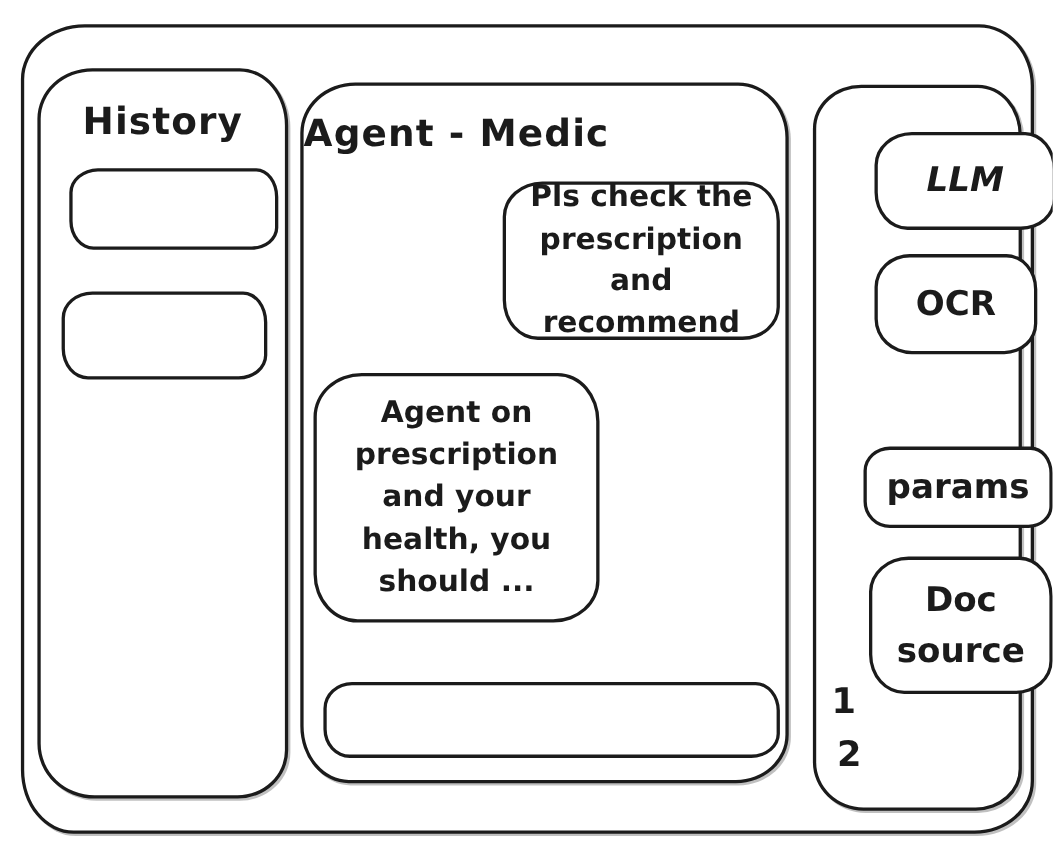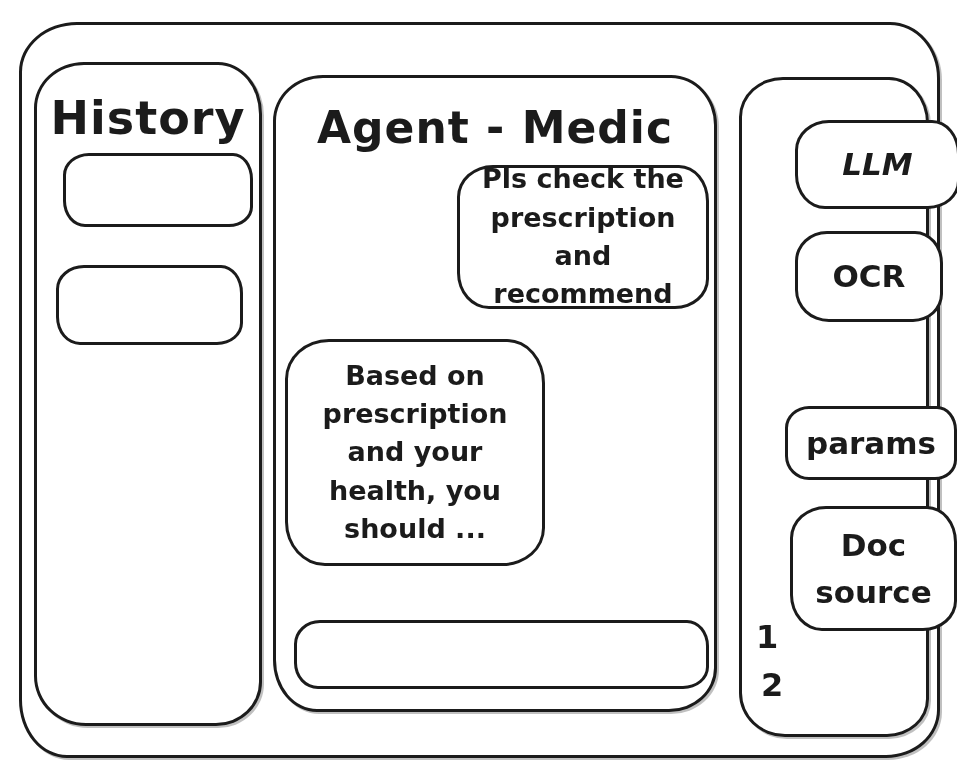--- a/index.html
+++ b/index.html
@@ -31,21 +31,21 @@
   }
 
   
   .sidebar{
     left:34px; top:62px; width:228px; height:664px;
     border-radius:50px 44px 46px 52px / 46px 52px 44px 50px;
   }
   .sidebar-title{
     position:absolute; left:0; right:0; top:26px;
     text-align:center;
-    font-size:46px; font-weight:bold;
+    font-size:34px; font-weight:bold;
     letter-spacing:1px;
   }
   .hist-item{
     position:absolute;
     border:3px solid var(--stroke);
     background:var(--bg);
     cursor:pointer;
   }
   .hist-1{
     left:26px; top:88px; width:190px; height:74px;
@@ -56,22 +56,21 @@
     border-radius:28px 22px 26px 24px / 24px 28px 22px 28px;
   }
 
   
   .main{
     left:273px; top:75px; width:444px; height:637px;
     border-radius:50px 46px 48px 44px / 46px 50px 44px 52px;
   }
   .main-title{
     position:absolute; left:0; right:0; top:24px;
-    text-align:center;
-    font-size:44px; font-weight:bold;
+    font-size:34px; font-weight:bold;
     letter-spacing:1px;
   }
   .bubble{
     position:absolute;
     border:3px solid var(--stroke);
     background:var(--bg);
     font-size:27px; font-weight:bold;
     line-height:1.42;
     text-align:center;
     display:flex; align-items:center; justify-content:center;
@@ -150,21 +149,21 @@
     <div class="sidebar-title">History</div>
     <div class="hist-item hist-1"></div>
     <div class="hist-item hist-2"></div>
   </div>
 
   <div class="sk dbl main">
     <div class="main-title">Agent - Medic</div>
 
     <div class="bubble bubble-user">Pls check the prescription and recommend</div>
 
-    <div class="bubble bubble-agent">Based on prescription and your health, you should ...</div>
+    <div class="bubble bubble-agent">Agent on prescription and your health, you should ...</div>
 
     <input class="chat-input" type="text" placeholder="" style="">
   </div>
 
   <div class="sk dbl rightpanel">
     <div class="tool-btn btn-llm">LLM</div>
     <div class="tool-btn btn-ocr">OCR</div>
     <div class="tool-btn btn-params">params</div>
     <div class="tool-btn btn-docsource">Doc source</div>
     <div class="src-num src-1">1</div>

